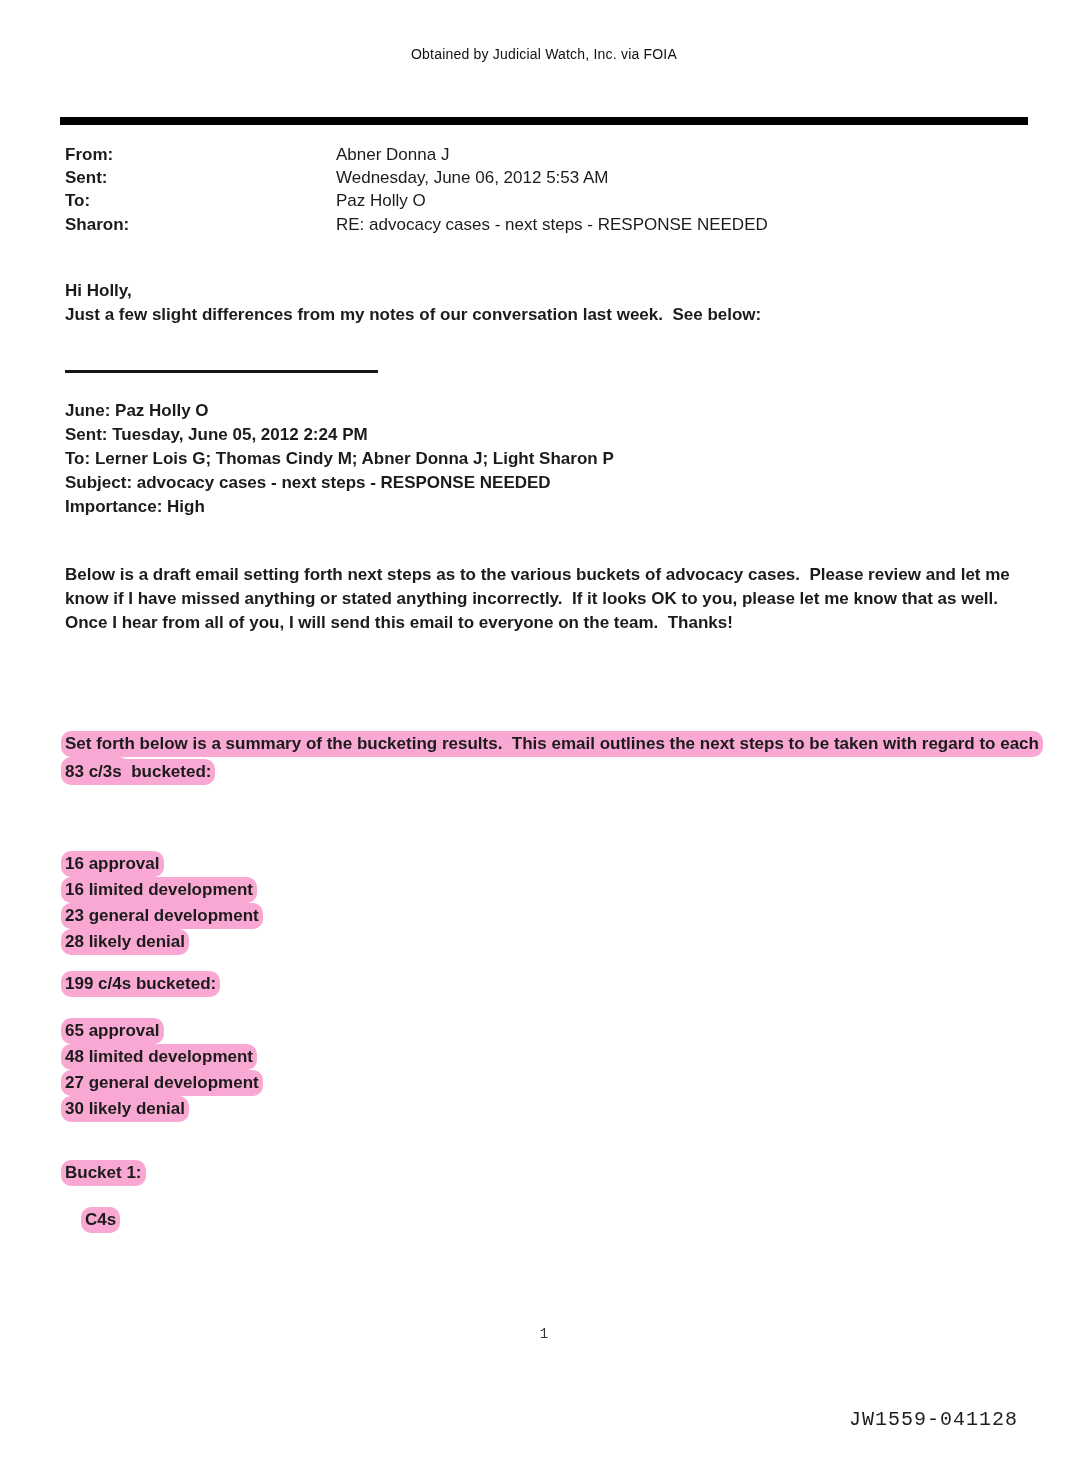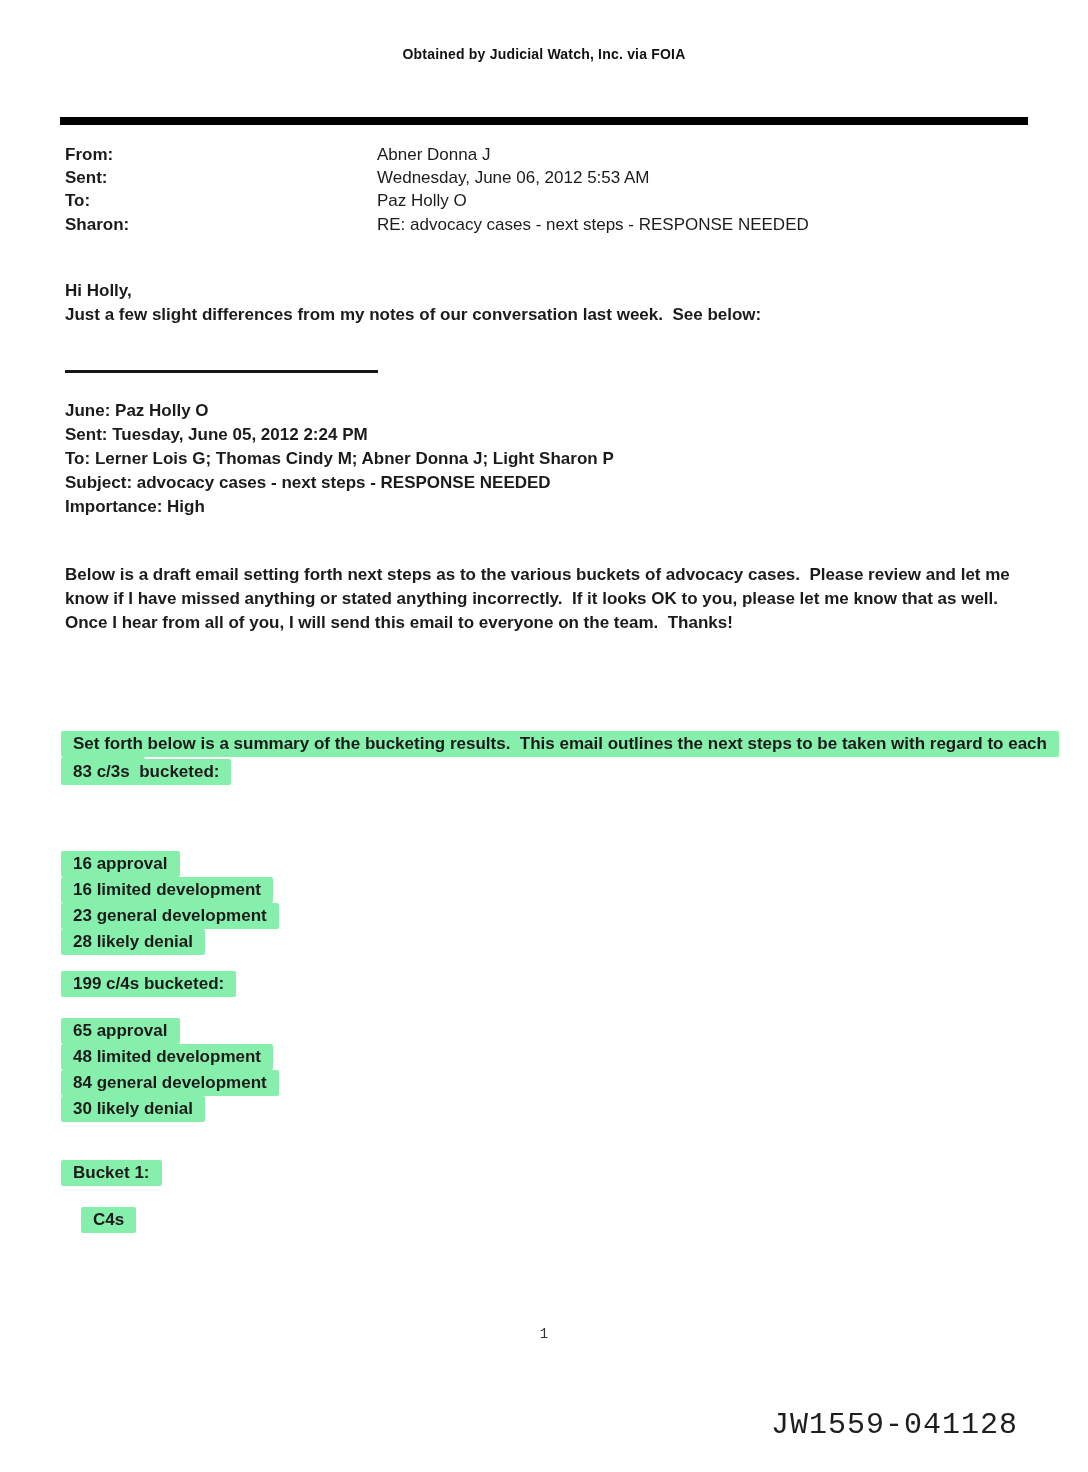--- a/index.html
+++ b/index.html
@@ -11,69 +11,69 @@
     background: #ffffff;
     font-family: "Liberation Sans", sans-serif;
     color: #1b1b1b;
     overflow: hidden;
   }
   .watermark {
     position: absolute;
     top: 46px; left: 0; right: 0;
     text-align: center;
     font-size: 14px;
-    font-weight: 700;
+    font-weight: 400;
     color: #111;
     letter-spacing: 0.2px;
   }
   .top-bar {
     position: absolute;
     top: 117px; left: 60px;
     width: 968px; height: 8px;
     background: #000;
   }
   .hdr-table {
     position: absolute;
     top: 143px; left: 65px;
     font-size: 17px;
     line-height: 23.2px;
   }
-  .hdr-row { display: flex; gap: 41px; }
+  .hdr-row { display: flex; }
   .hdr-label { width: 271px; font-weight: 700; }
   .hdr-value { font-weight: 400; white-space: pre-wrap; }
   .block { position: absolute; left: 65px; font-size: 17px; line-height: 24px; font-weight: bold; }
   .line { white-space: pre-wrap; }
   .separator {
     position: absolute;
     top: 370px; left: 65px;
     width: 313px; height: 3px;
     background: #161616;
   }
   .hl {
-    background: #86efac;
+    background: #f9a8d4;
     width: fit-content;
-    padding: 1px 12px;
+    padding: 1px 4px;
     margin-left: -4px;
-    border-radius: 2px;
+    border-radius: 10px;
     white-space: pre-wrap;
   }
   .hl-group .hl { margin-bottom: 0; }
   .page-number {
     position: absolute;
     top: 1326px; left: 0; right: 0;
     text-align: center;
     font-family: "Liberation Mono", monospace;
     font-size: 14px;
     color: #333;
   }
   .doc-id {
     position: absolute;
     top: 1408px; right: 70px;
     font-family: "Liberation Mono", monospace;
-    font-size: 30px;
+    font-size: 20px;
     letter-spacing: 1px;
     color: #1e1e1e;
   }
 </style>
 </head>
 <body>
 
 <div class="page">
 
   <div class="watermark">Obtained by Judicial Watch, Inc. via FOIA</div>
@@ -136,21 +136,21 @@
       <div class="line hl">28 likely denial</div>
     </div>
 
   <div class="block" style="top: 971px;">
     <div class="line hl">199 c/4s bucketed:</div>
   </div>
 
   <div class="block hl-group" style="top: 1018px;">
       <div class="line hl">65 approval</div>
       <div class="line hl">48 limited development</div>
-      <div class="line hl">84 general development</div>
+      <div class="line hl">27 general development</div>
       <div class="line hl">30 likely denial</div>
     </div>
 
   <div class="block" style="top: 1160px;">
     <div class="line hl">Bucket 1:</div>
   </div>
 
   <div class="block" style="top: 1207px; left: 85px;">
     <div class="line hl">C4s</div>
   </div>

